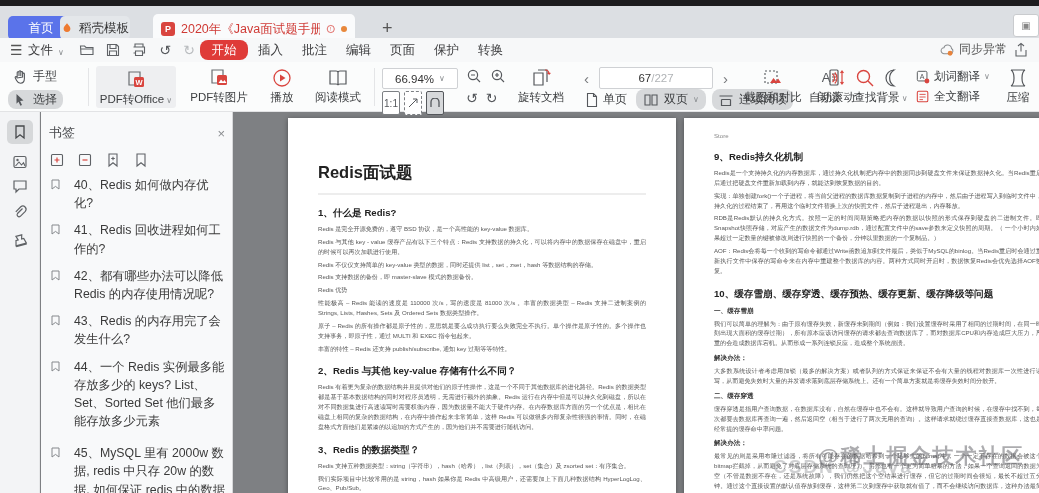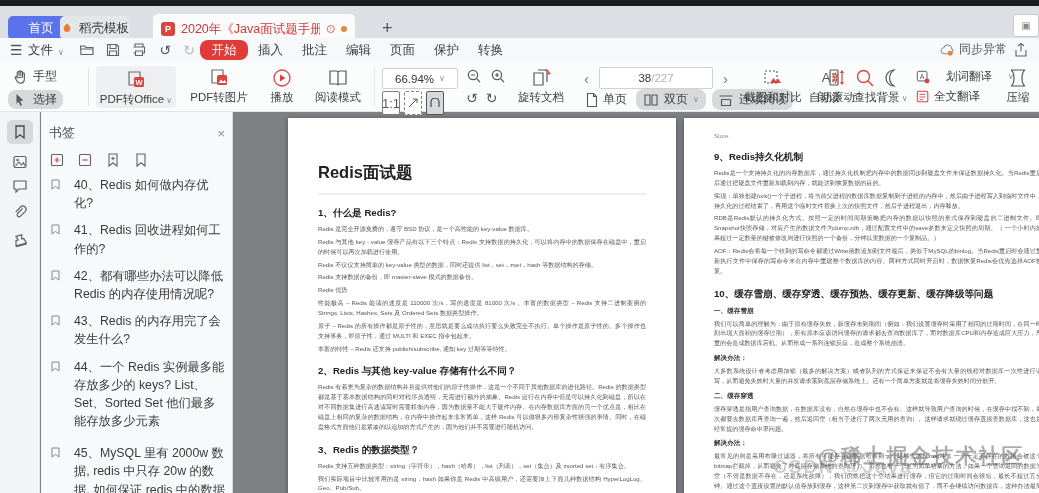--- a/index.html
+++ b/index.html
@@ -34,21 +34,21 @@
   #toolbar{left:0;top:62px;width:1039px;height:50px;background:#fbfcfc;border-bottom:1px solid #e2e3e5;box-sizing:border-box}
   .trow{position:absolute;display:flex;align-items:center;gap:5px;font-size:12px;color:#3c3e40;white-space:nowrap}
   .tbig{position:absolute;display:flex;flex-direction:column;align-items:center;font-size:11.5px;color:#3c3e40}
   .tbig .ic{height:24px;display:flex;align-items:center;justify-content:center}
   .selbg{background:#d7d9db;border-radius:8px}
   .softbg{background:#eeeff1;border-radius:3px}
   .vdiv{position:absolute;top:6px;width:1px;height:38px;background:#e4e5e7}
   .inputbox{border:1px solid #cfd1d4;background:#fff;border-radius:2px;display:flex;align-items:center;justify-content:center;
             font-size:11.5px;color:#333}
   .gray{color:#b0b3b6}
-  .icbox{width:18px;height:24px;border:1px solid #7d8084;border-radius:2px;font-size:13px;color:#55585c;
+  .icbox{width:18px;height:24px;border:1px solid #7d8084;border-radius:2px;font-size:10px;color:#55585c;
          display:flex;align-items:center;justify-content:center;background:#fff;box-sizing:border-box}
   .glyph{font-size:14px;color:#55585c}
   svg.ic16{width:16px;height:16px}
   svg.ic22{width:22px;height:22px}
   
   #iconstrip{left:0;top:112px;width:40px;height:381px;background:#f3f4f6;border-right:1px solid #e6e7e9;box-sizing:border-box}
   .strip-ic{position:absolute;left:7px;width:26px;height:24px;display:flex;align-items:center;justify-content:center;border-radius:5px}
   .strip-active{background:#d6d8da}
   #bmpanel{left:41px;top:112px;width:192px;height:381px;background:#f8f9fa;border-right:1px solid #d7d8da;box-sizing:border-box;overflow:hidden}
   #bm-head{position:absolute;left:8px;top:12px;width:176px;display:flex;justify-content:space-between;align-items:center;
@@ -236,21 +236,21 @@
           <path d="M8 3h9v12" fill="none" stroke="#55585c" stroke-width="1.2"></path>
           <path d="M15 3c3 0 4 2 4 4l-1.6-1M19 7l1.4-1" stroke="#d9453f" fill="none" stroke-width="1.2"></path>
         </svg>
       </span>
     <span>旋转文档</span>
   </div>
 
   <div class="trow" style="left:584px;top:5px;gap:10px">
     <span style="font-size:15px;color:#77797c">‹</span>
     <div class="inputbox" style="width:112px;height:20px">
-      <span>38</span>
+      <span>67</span>
         <span class="gray">/227</span>
     </div>
     <span style="font-size:15px;color:#77797c">›</span>
   </div>
   <div class="trow" style="left:584px;top:29px;gap:3px">
     <svg class="ic16" viewBox="0 0 16 16">
         <path d="M3.5 1.5h6l3 3v10h-9z M9.5 1.5v3h3" fill="none" stroke="#55585c" stroke-width="1.1"></path>
       </svg>
     <span>单页</span>
   </div>
@@ -280,21 +280,21 @@
   </div>
 
   <div class="tbig" style="left:872px;top:4px;width:40px">
     <span class="ic">
       <svg class="ic22" viewBox="0 0 22 22">
           <path d="M13 3a8 8 0 100 16A9.5 9.5 0 0113 3z" fill="none" stroke="#55585c" stroke-width="1.2"></path>
         </svg>
       </span>
     <span><span>背景</span><span class="caret"> ∨</span></span>
   </div>
-  <div class="trow" style="left:916px;top:7px;gap:16px;font-size:11.5px">
+  <div class="trow" style="left:916px;top:7px;gap:4px;font-size:11.5px">
     <svg width="14" height="14" viewBox="0 0 16 16">
         <rect x="1.5" y="1.5" width="11" height="11" rx="1.5" fill="none" stroke="#55585c" stroke-width="1.1"></rect>
         <text x="7" y="10" font-size="8" text-anchor="middle" fill="#55585c">A</text>
         <circle cx="12.5" cy="12.5" r="2.8" fill="#d9453f"></circle>
       </svg>
     <span>划词翻译</span>
       <span class="caret">∨</span>
   </div>
   <div class="trow" style="left:916px;top:27px;gap:4px;font-size:11.5px">
     <svg width="14" height="14" viewBox="0 0 16 16">

